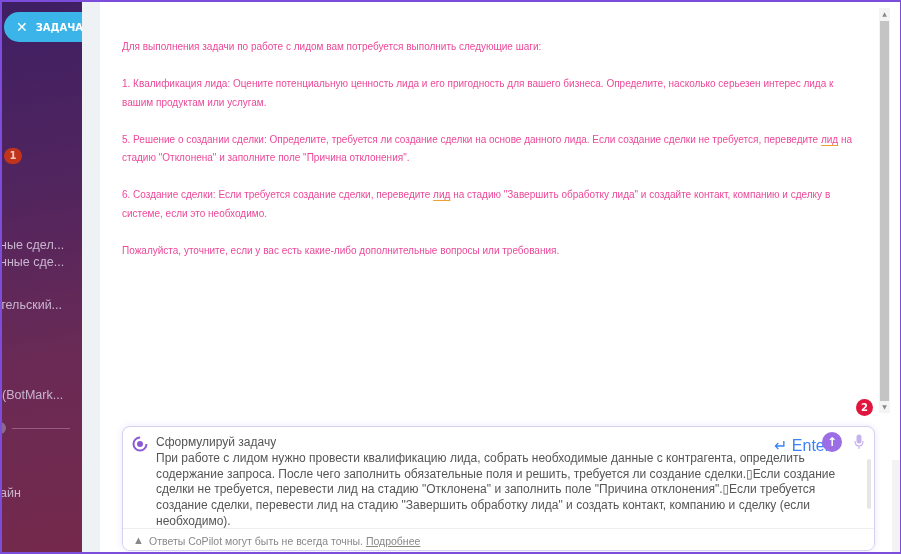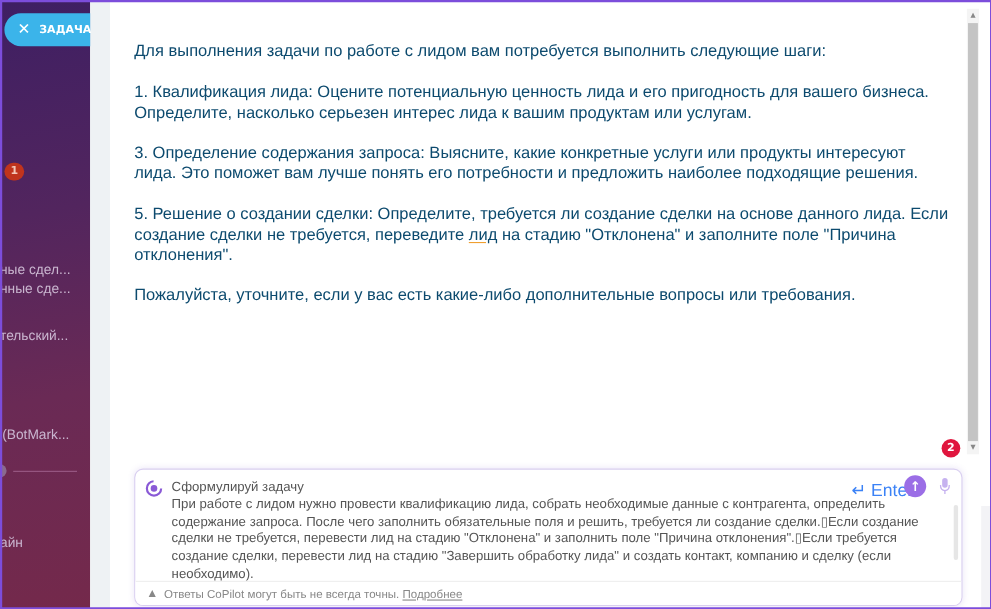--- a/index.html
+++ b/index.html
@@ -8,21 +8,21 @@
   .sidebar{position:absolute;left:0;top:0;width:82px;height:554px;
     background:linear-gradient(170deg,#3e1f63 0%,#52255e 35%,#6a2a55 65%,#74294b 100%);overflow:hidden;}
   .sidebar .nav-text{position:absolute;left:0;color:#c9b5cf;font-size:12.5px;white-space:nowrap;font-family:"Liberation Sans",sans-serif;text-align:right;}
   .badge1{position:absolute;left:4px;top:148px;width:18px;height:16px;border-radius:8px;background:#c0341d;color:#f3c7b8;font-size:10px;text-align:center;line-height:16px;font-weight:bold;}
   .sep{position:absolute;left:12px;top:428px;width:58px;height:1px;background:#9a5a86;}
   .sep-knob{position:absolute;left:-6px;top:422px;width:12px;height:12px;border-radius:6px;background:#8a6a8e;}
   .task-btn{position:absolute;left:4px;top:12px;width:78px;height:30px;background:#3bb4ea;border-radius:15px 0 0 15px;color:#fff;font-size:10px;font-weight:bold;display:flex;align-items:center;z-index:3;}
   .task-btn .x{margin-left:12px;margin-right:8px;font-size:14px;font-weight:normal;}
   .gutter{position:absolute;left:82px;top:0;width:18px;height:554px;background:#eef2f4;}
   .main{position:absolute;left:100px;top:0;width:801px;height:554px;background:#fff;}
-  .msg{position:absolute;left:22px;top:38px;width:740px;color:#0c4a6e;font-size:15px;line-height:18.5px;font-family:"Liberation Sans",sans-serif;}
+  .msg{position:absolute;left:22px;top:38px;width:740px;color:#ec4899;font-size:10px;line-height:18.5px;font-family:"Liberation Sans",sans-serif;}
   .msg p{margin:0 0 18.5px 0;}
   .u{text-decoration:underline;text-decoration-color:#f0a030;text-underline-offset:2px;}
   .scroll{position:absolute;left:779px;top:8px;width:11px;height:405px;background:#f4f4f4;}
   .scroll .up,.scroll .down{position:absolute;left:0;width:11px;height:12px;font-size:6px;color:#888;text-align:center;line-height:12px;}
   .scroll .up{top:0}.scroll .down{bottom:0}
   .scroll .thumb{position:absolute;left:1px;top:13px;width:9px;height:380px;background:#c4c4c4;}
   .badge2{position:absolute;left:756px;top:399px;width:17px;height:17px;border-radius:9px;background:#e0163e;color:#fff;font-size:10px;font-weight:bold;text-align:center;line-height:17px;}
   .composer{position:absolute;left:22px;top:426px;width:753px;height:125px;border:1px solid #d9cff0;border-radius:8px;background:#fff;box-shadow:0 0 6px rgba(120,90,200,0.15);box-sizing:border-box;overflow:hidden;}
   .comp-icon{position:absolute;left:9px;top:9px;width:16px;height:16px;}
   .comp-text{position:absolute;left:33px;top:8px;width:690px;font-size:12px;line-height:15.8px;color:#555;font-family:Liberation Sans, sans-serif;}
@@ -57,22 +57,22 @@
   <span class="x">✕</span>
   <span>ЗАДАЧА</span>
 </div>
 
 <div class="gutter"></div>
 
 <div class="main">
   <div class="msg">
     <p>Для выполнения задачи по работе с лидом вам потребуется выполнить следующие шаги:</p>
     <p>1. Квалификация лида: Оцените потенциальную ценность лида и его пригодность для вашего бизнеса. Определите, насколько серьезен интерес лида к вашим продуктам или услугам.</p>
-    <p>3. Определение содержания запроса: Выясните, какие конкретные услуги или продукты интересуют лида. Это поможет вам лучше понять его потребности и предложить наиболее подходящие решения.</p>
     <p><span>5. Решение о создании сделки: Определите, требуется ли создание сделки на основе данного лида. Если создание сделки не требуется, переведите </span><span class="u">лид</span><span> на стадию "Отклонена" и заполните поле "Причина отклонения".</span></p>
+    <p><span>6. Создание сделки: Если требуется создание сделки, переведите </span><span class="u">лид</span><span> на стадию "Завершить обработку лида" и создайте контакт, компанию и сделку в системе, если это необходимо.</span></p>
     <p>Пожалуйста, уточните, если у вас есть какие-либо дополнительные вопросы или требования.</p>
   </div>
 
   <div class="scroll">
     <div class="up">▲</div>
     <div class="thumb"></div>
     <div class="down">▼</div>
   </div>
 
   <div class="badge2">2</div>

